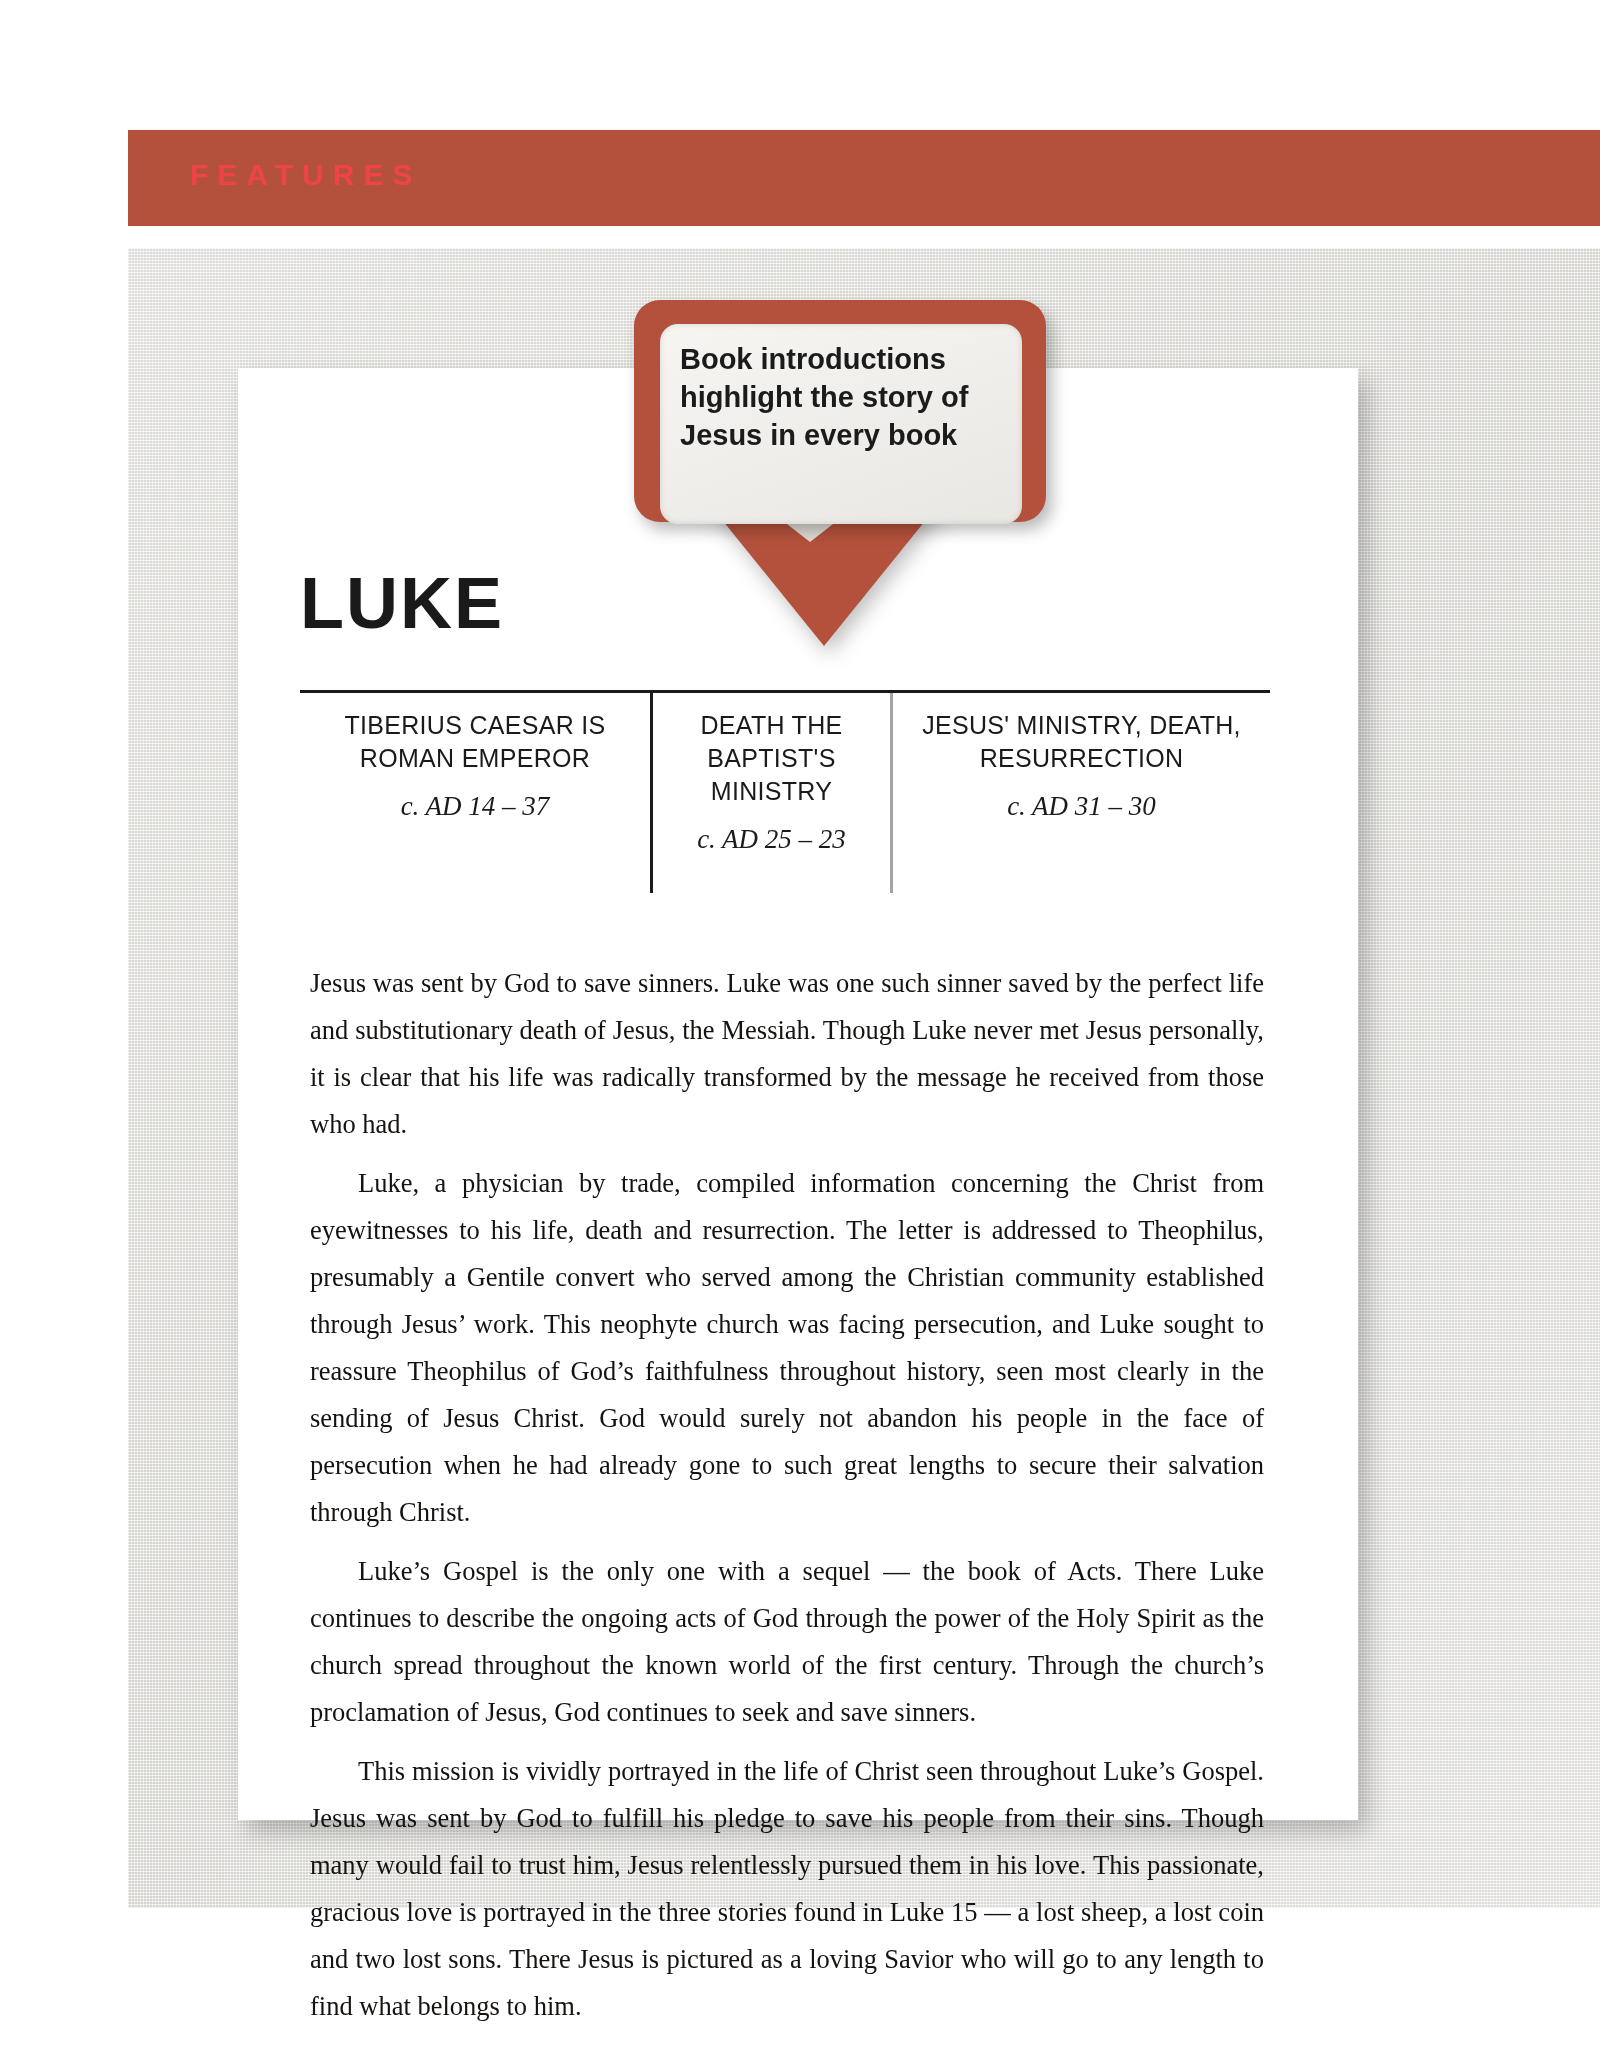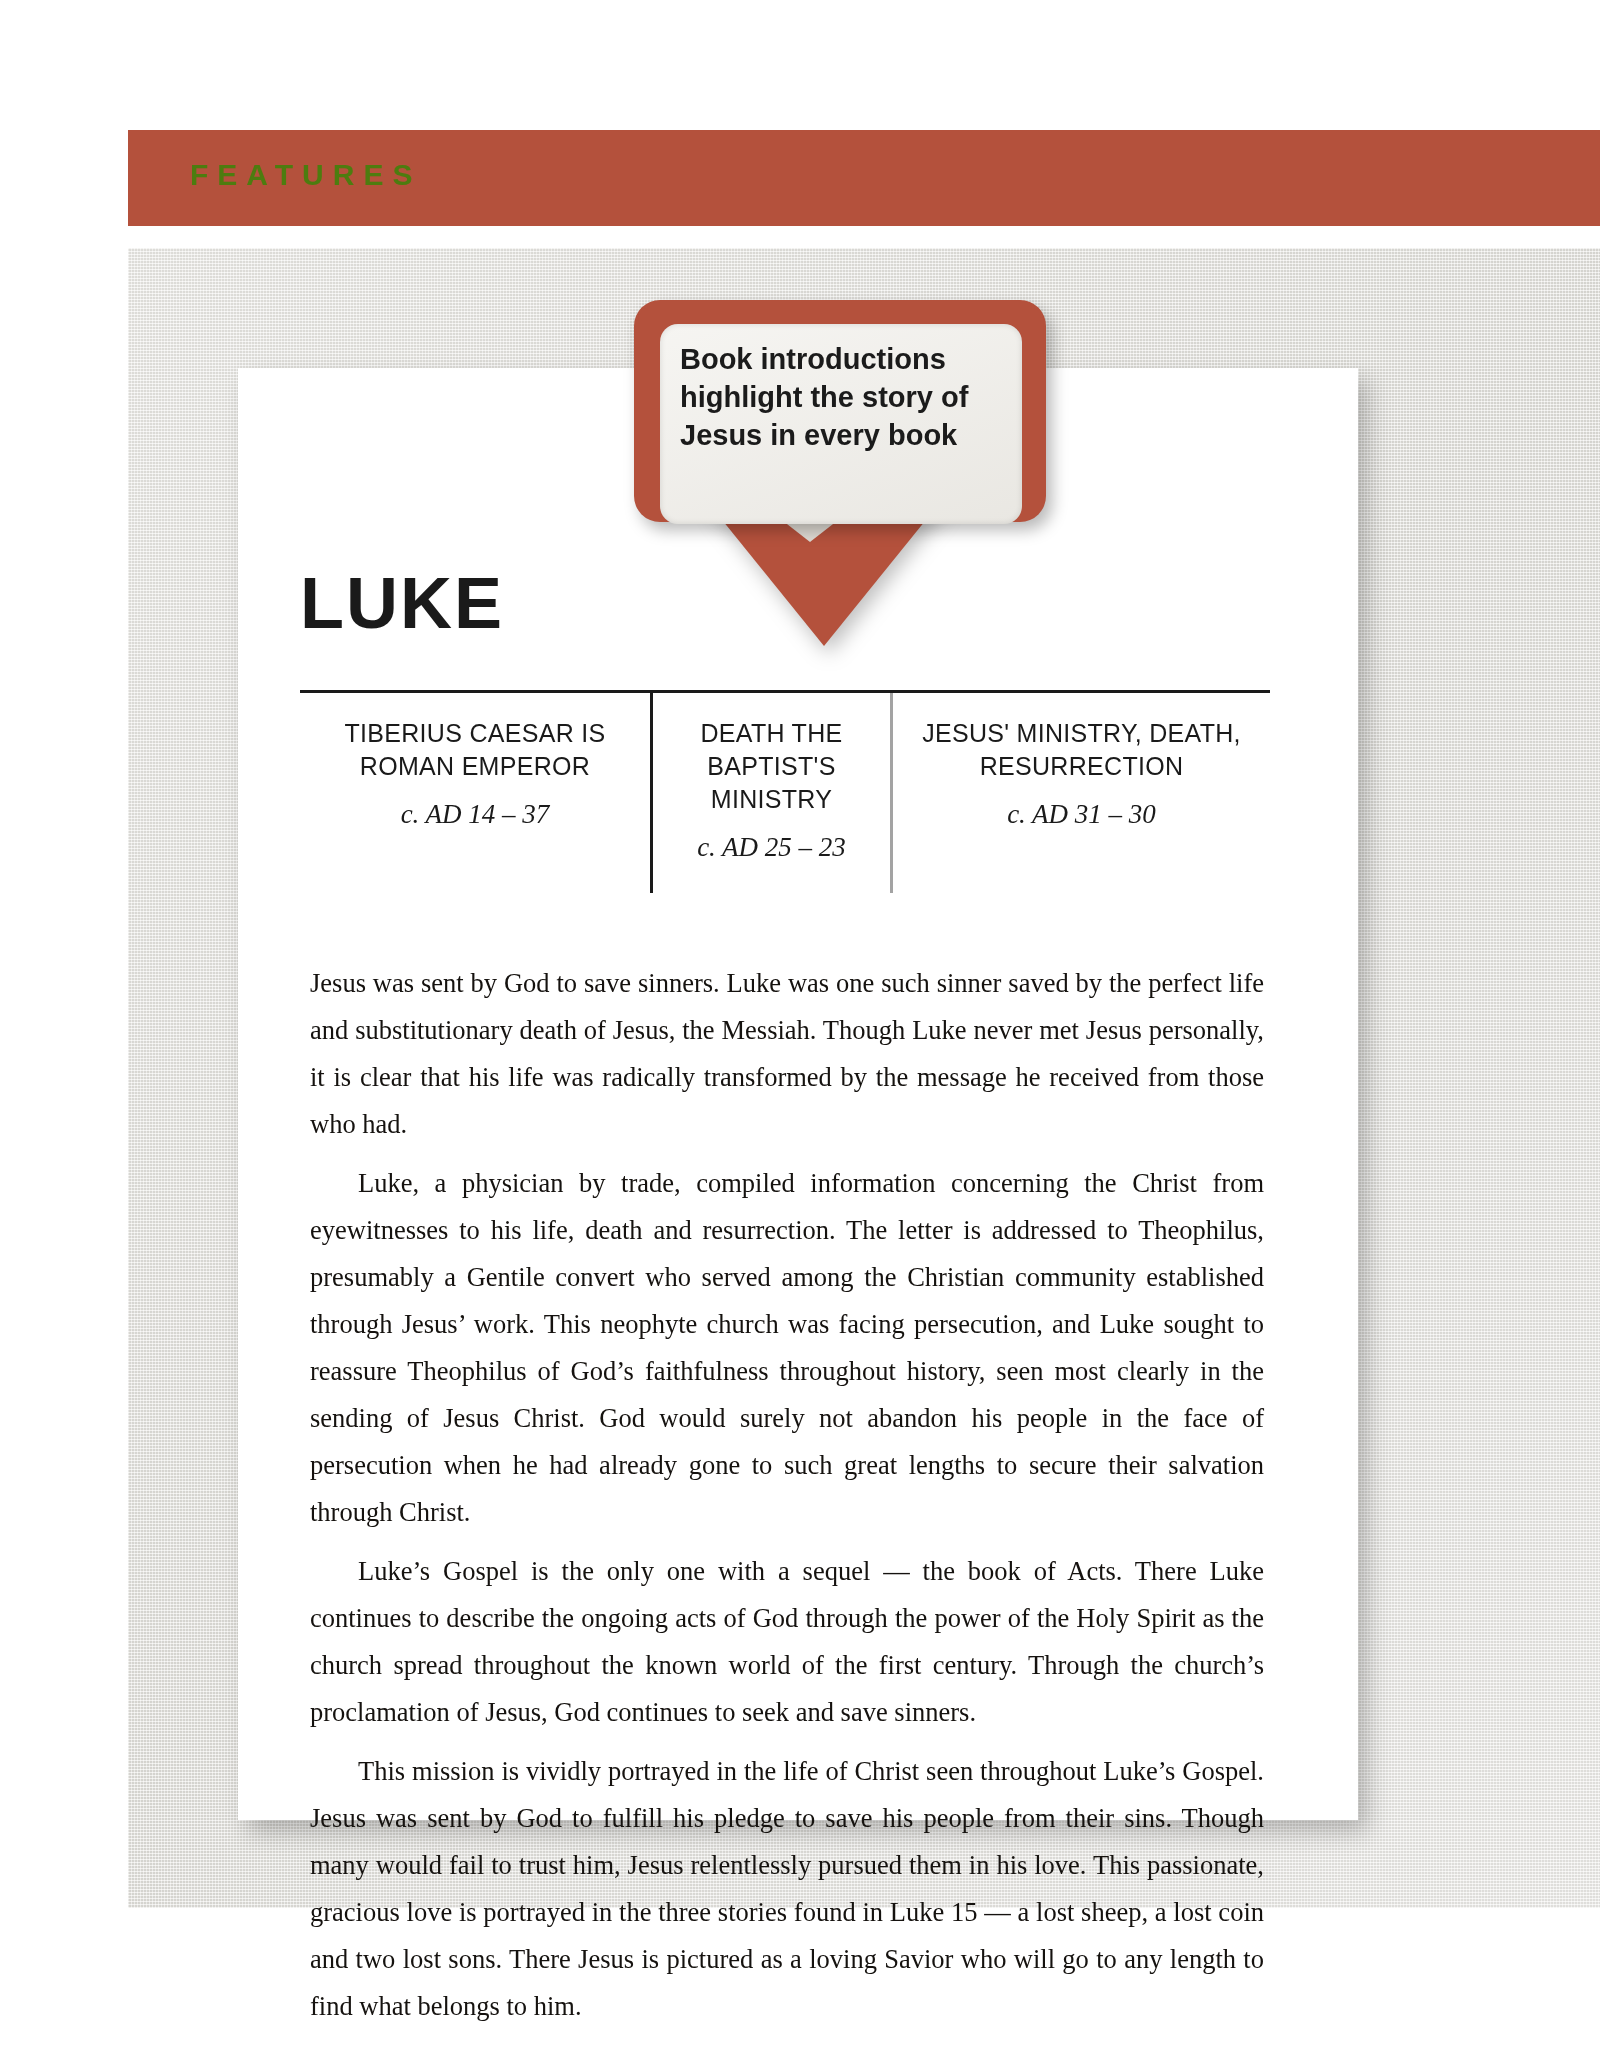--- a/index.html
+++ b/index.html
@@ -25,21 +25,21 @@
     background: #b4513c;
   }
   .header-title {
     position: absolute;
     left: 190px;
     top: 158px;
     font-family: "Liberation Sans", sans-serif;
     font-weight: bold;
     font-size: 30px;
     letter-spacing: 9px;
-    color: #4d7c0f;
+    color: #ef4444;
   }
 
   
   .texture-panel {
     position: absolute;
     left: 128px;
     top: 248px;
     width: 1472px;
     height: 1660px;
     background-color: #e7e6e2;
@@ -143,21 +143,21 @@
   .timeline-rule {
     width: 970px;
     height: 3px;
     background: #1a1a1a;
   }
   .timeline-cols {
     display: flex;
     width: 970px;
   }
   .tl-col {
-    padding: 24px 10px 0 10px;
+    padding: 16px 10px 0 10px;
     text-align: center;
     box-sizing: border-box;
   }
   .tl-col.c1 { width: 350px; }
   .tl-col.c2 { width: 240px; border-left: 3px solid #1a1a1a; height: 200px; }
   .tl-col.c3 { width: 380px; border-left: 3px solid #a3a3a3; height: 200px; }
   .tl-label {
     font-family: "Liberation Sans", sans-serif;
     font-size: 25px;
     line-height: 33px;

